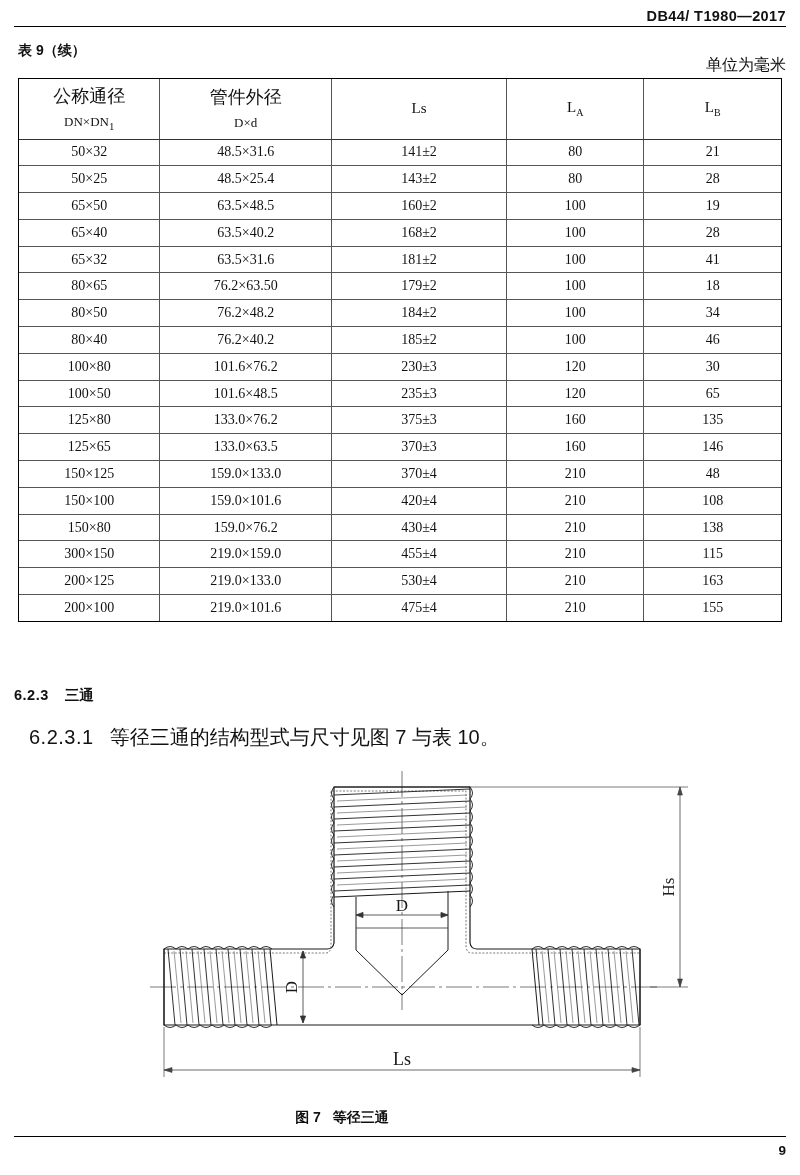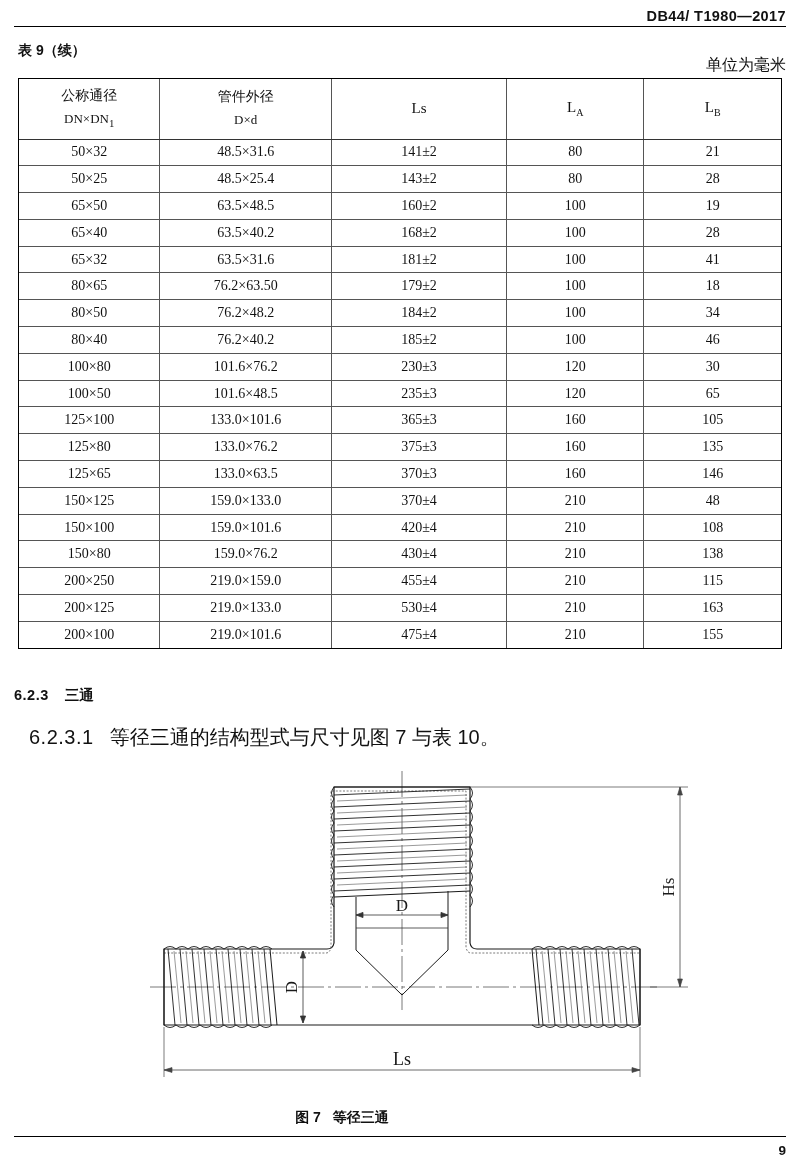--- a/index.html
+++ b/index.html
@@ -77,21 +77,21 @@
     line-height: 1.15;
   }
   table.spec-table { border: 2px solid #000; }
   table.spec-table thead th {
     border-top: none;
     border-bottom: 1px solid #555;
     height: 60px;
   }
   table.spec-table thead th.hdr-two-line .cn {
     display: block;
-    font-size: 14px;
+    font-size: 18px;
     margin-bottom: 8px;
     text-align: center;
   }
   table.spec-table thead th.hdr-two-line .en {
     display: block;
     font-family: Liberation Serif, serif;
     font-size: 13px;
   }
   table.spec-table thead th .sym {
     font-family: "Liberation Serif", serif;
@@ -280,27 +280,20 @@
           <td>30</td>
         </tr>
         <tr>
           <td>100×50</td>
           <td>101.6×48.5</td>
           <td>235±3</td>
           <td>120</td>
           <td>65</td>
         </tr>
         <tr>
-          <td>125×100</td>
-          <td>133.0×101.6</td>
-          <td>365±3</td>
-          <td>160</td>
-          <td>105</td>
-        </tr>
-        <tr>
           <td>125×80</td>
           <td>133.0×76.2</td>
           <td>375±3</td>
           <td>160</td>
           <td>135</td>
         </tr>
         <tr>
           <td>125×65</td>
           <td>133.0×63.5</td>
           <td>370±3</td>
@@ -322,21 +315,21 @@
           <td>108</td>
         </tr>
         <tr>
           <td>150×80</td>
           <td>159.0×76.2</td>
           <td>430±4</td>
           <td>210</td>
           <td>138</td>
         </tr>
         <tr>
-          <td>200×250</td>
+          <td>300×150</td>
           <td>219.0×159.0</td>
           <td>455±4</td>
           <td>210</td>
           <td>115</td>
         </tr>
         <tr>
           <td>200×125</td>
           <td>219.0×133.0</td>
           <td>530±4</td>
           <td>210</td>

